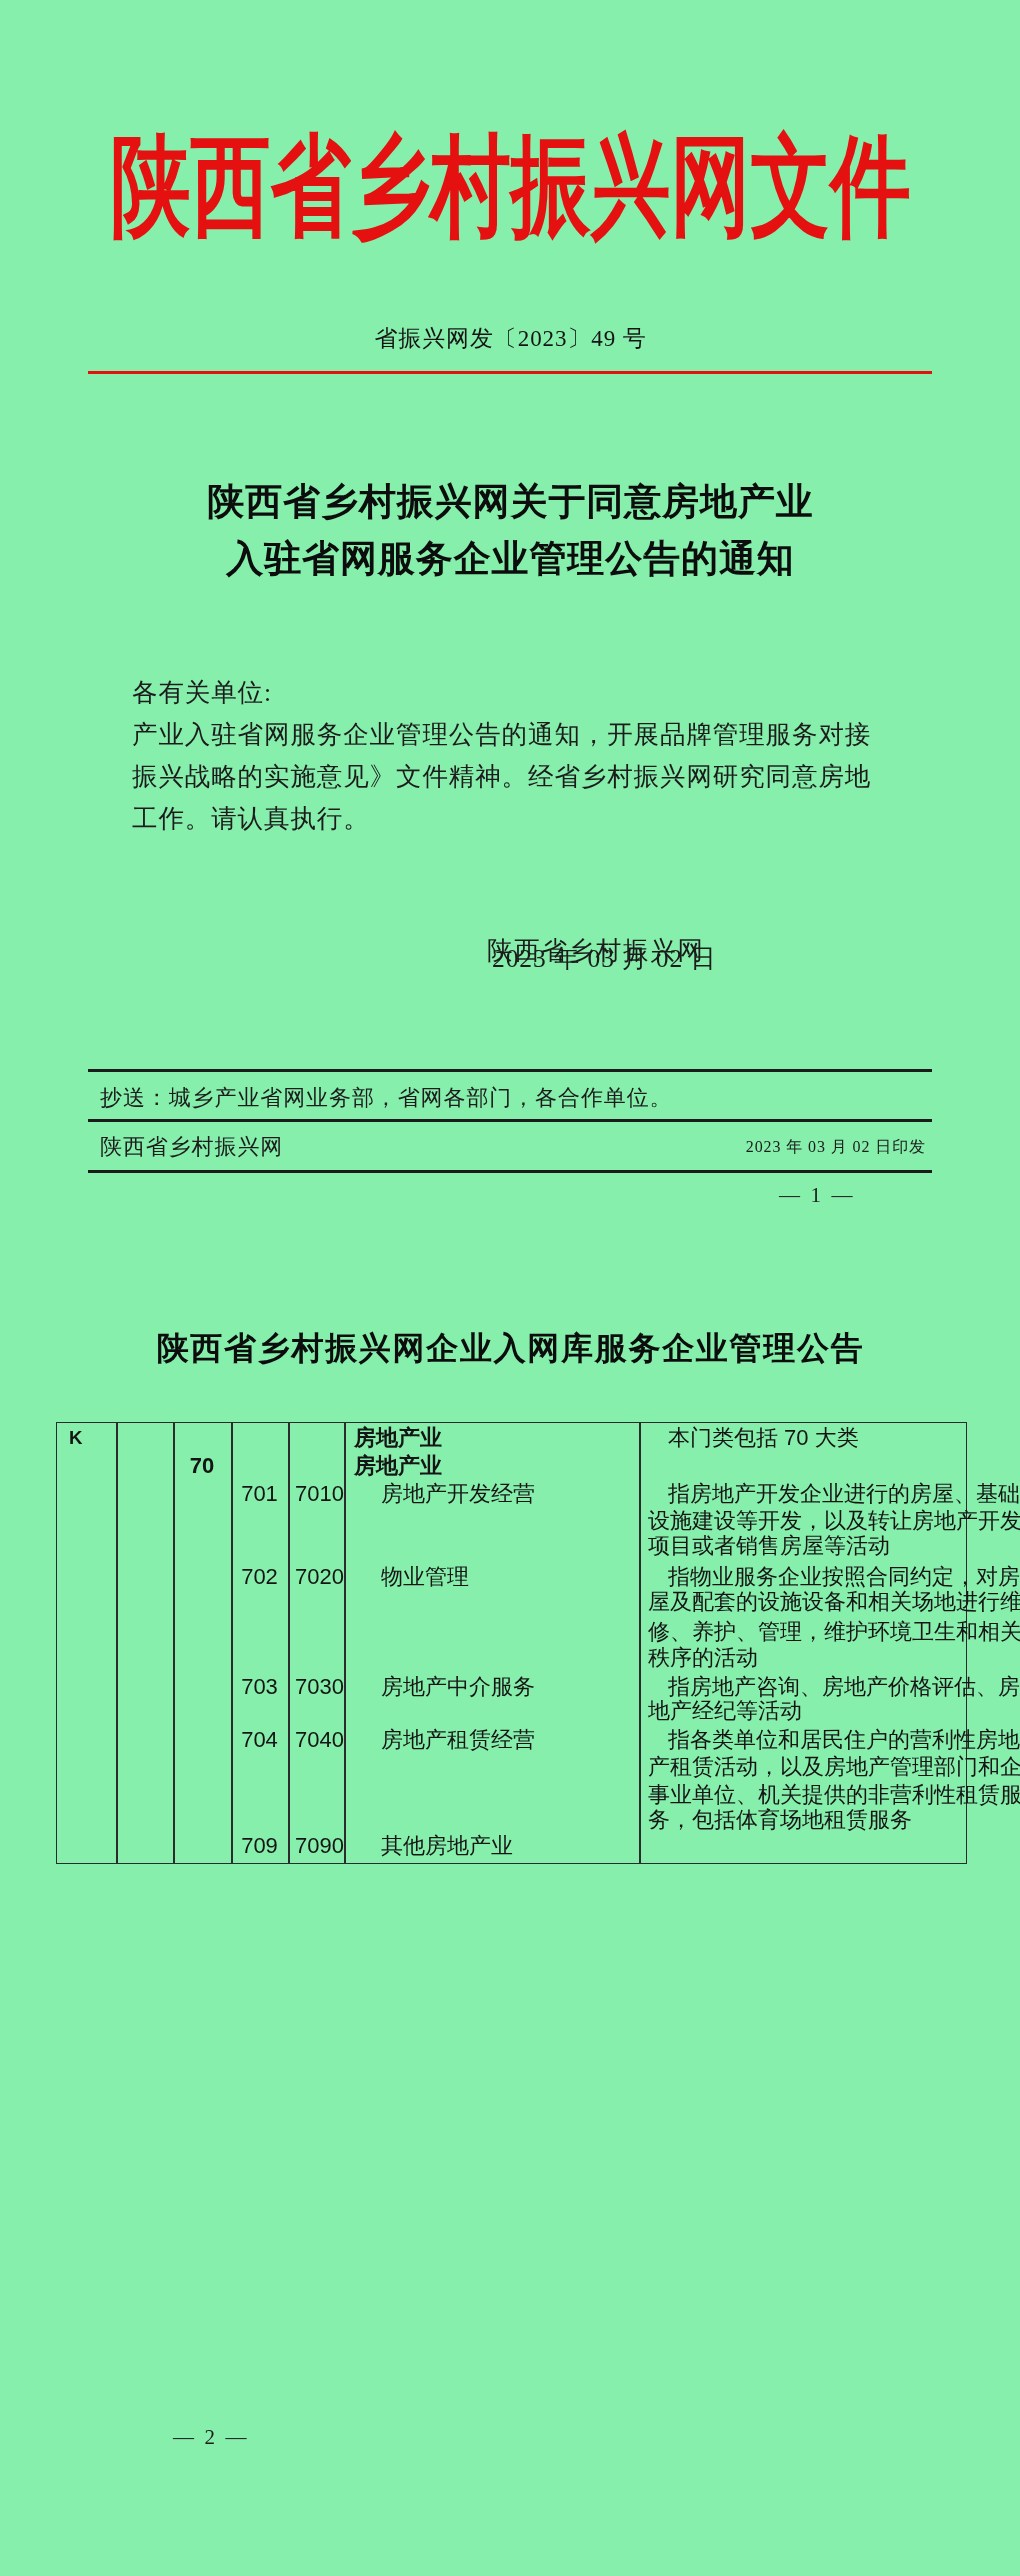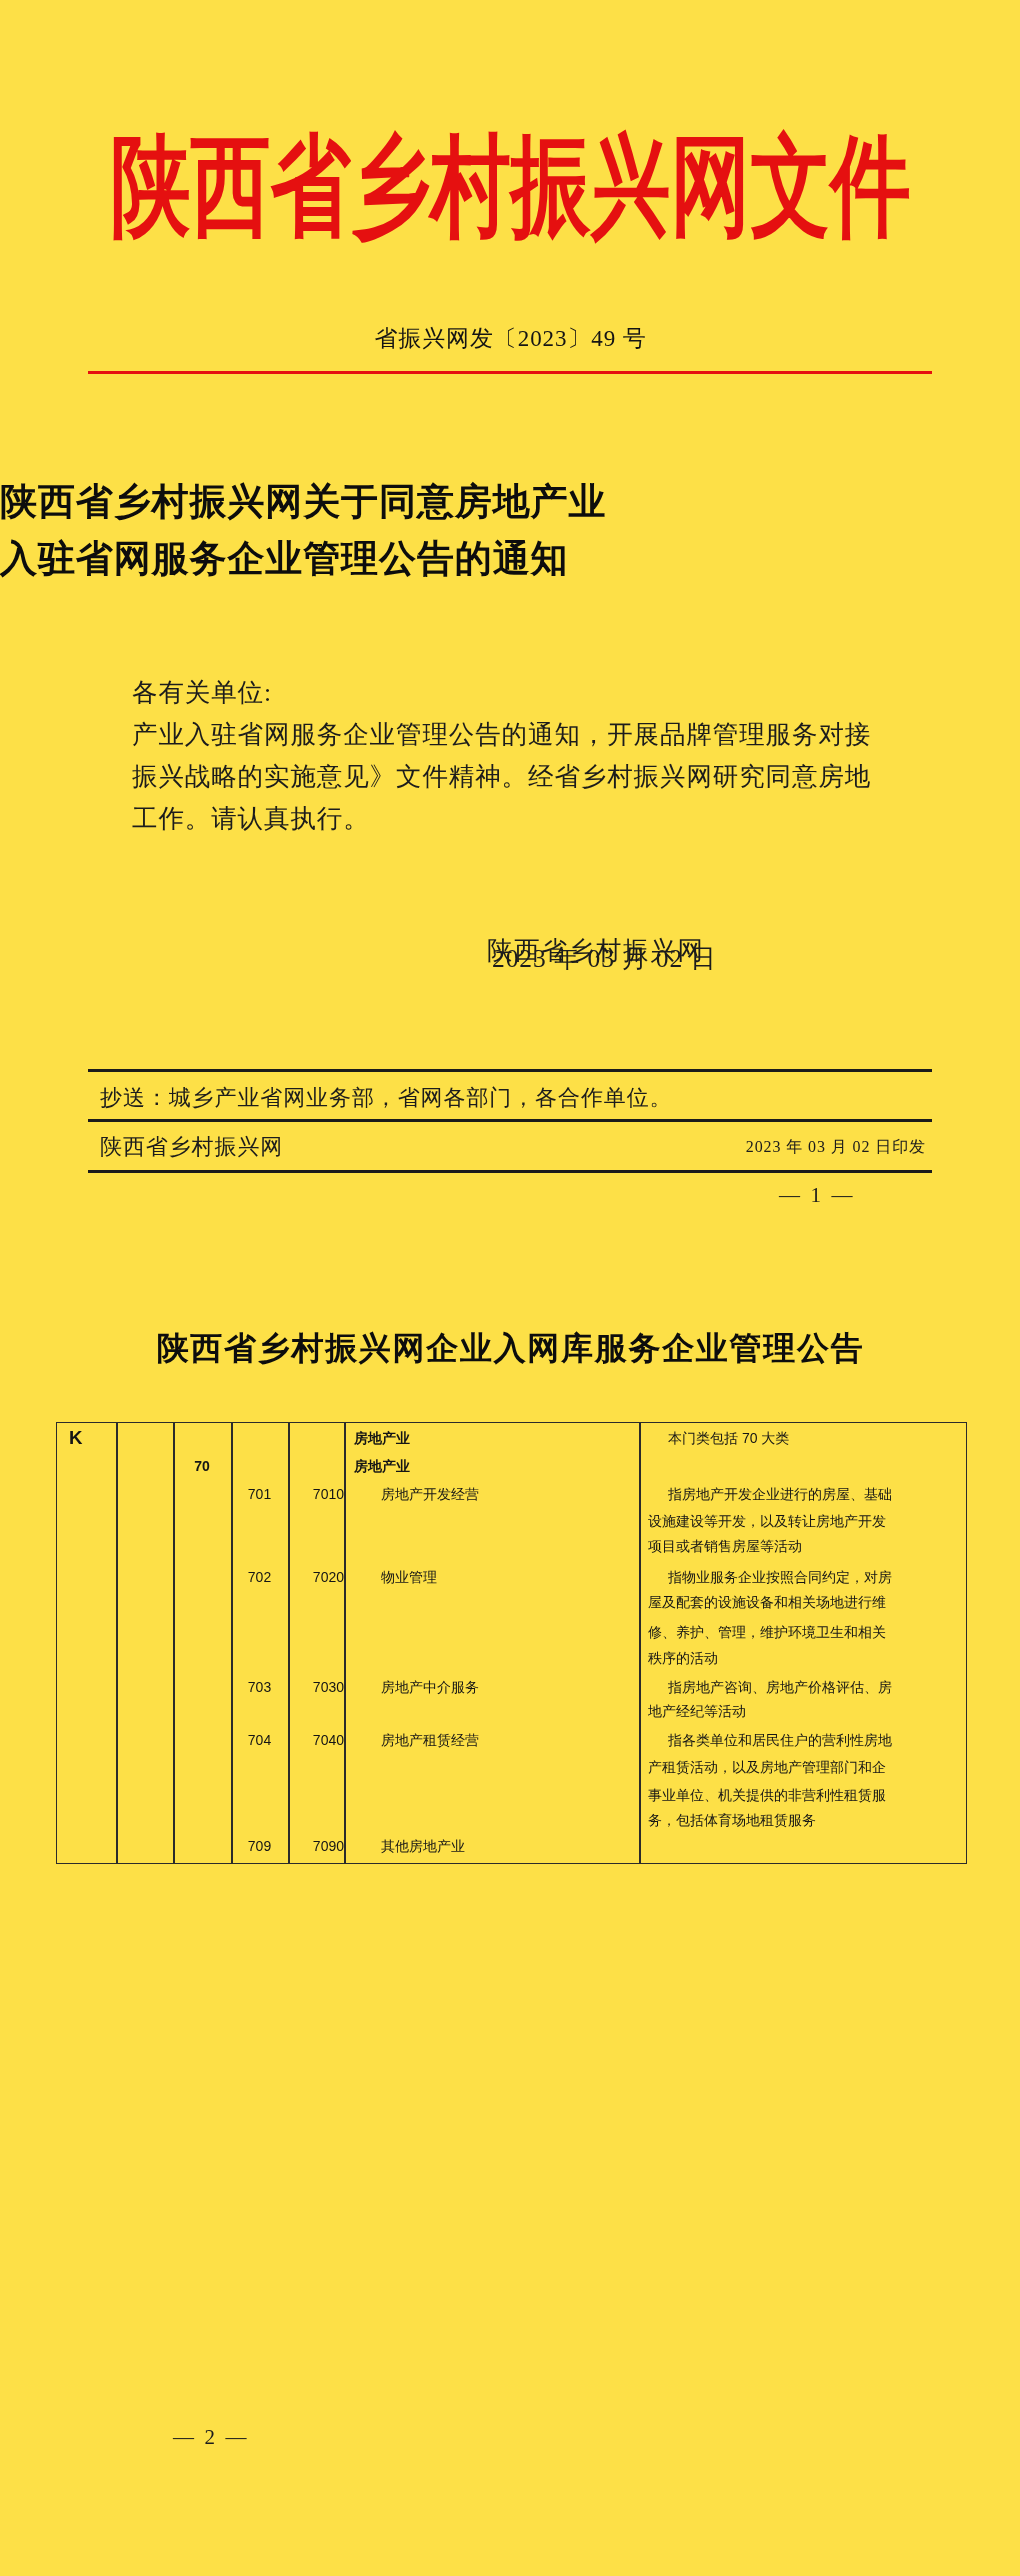--- a/index.html
+++ b/index.html
@@ -1,27 +1,27 @@
 <!DOCTYPE html>
 <html style="font-size:13.6px"><head>
 <meta charset="utf-8">
 <style>
   html,body{margin:0;padding:0;background:#fff;}
-  .page{position:relative;width:1021px;height:2576px;background:#fde047;overflow:hidden;
+  .page{position:relative;width:1021px;height:2576px;background:#86efac;overflow:hidden;
         font-family:"Liberation Serif","DejaVu Serif",serif;color:#1c1c1c;}
 
   
   .masthead{position:absolute;left:0;top:147px;width:1021px;text-align:center;
             font-size:80px;line-height:80px;font-weight:bold;color:#e51010;
             transform:scaleY(1.38);transform-origin:center;white-space:nowrap;letter-spacing:0;}
   .doc-number{position:absolute;left:0;top:325px;width:1021px;text-align:center;
               font-size:23px;line-height:27px;letter-spacing:0.9px;color:#141414;}
   .red-rule{position:absolute;left:88px;top:371px;width:844px;height:3.4px;background:#e51010;}
 
-  .doc-title{position:absolute;left:0;top:473px;width:1021px;text-align:left;
+  .doc-title{position:absolute;left:0;top:473px;width:1021px;text-align:center;
              font-size:37px;line-height:57px;font-weight:bold;letter-spacing:0.9px;color:#0d0d0d;}
 
   .salutation{position:absolute;left:132px;top:678px;font-size:25.5px;line-height:29px;letter-spacing:0.9px;}
   .body-para{position:absolute;left:132px;top:714px;width:766px;font-size:25.5px;line-height:42px;letter-spacing:0.9px;}
   .body-para .indent{padding-left:53px;}
 
   .signer{position:absolute;left:487px;top:936px;font-size:25.5px;line-height:29px;letter-spacing:1.7px;}
   .sign-date{position:absolute;left:492px;top:944px;font-size:25.5px;line-height:29px;letter-spacing:0.9px;}
 
   .hr1{position:absolute;left:88px;top:1069px;width:844px;height:3.4px;background:#1b1b1b;}
@@ -37,21 +37,21 @@
   .ann-title{position:absolute;left:0;top:1329px;width:1021px;text-align:center;
              font-size:32px;line-height:39px;font-weight:bold;letter-spacing:1.7px;color:#0d0d0d;}
 
   .ctable{position:absolute;left:56px;top:1422px;width:911px;height:442px;
           border:1.7px solid #2b2b2b;box-sizing:border-box;
           font-family:"Liberation Sans","DejaVu Sans",sans-serif;color:#151515;}
   .vline{position:absolute;top:0;bottom:0;width:1.7px;background:#2b2b2b;}
   .v1{left:59px;} .v2{left:116px;} .v3{left:174px;} .v4{left:231px;} .v5{left:287px;} .v6{left:582px;}
 
   .trow{position:absolute;left:0;width:100%;height:22px;}
-  .tc{position:absolute;top:0;font-size:14px;line-height:22px;white-space:nowrap;}
+  .tc{position:absolute;top:0;font-size:22px;line-height:22px;white-space:nowrap;}
   .c1{left:12px;font-weight:bold;font-size:18.7px;}
   .c3{left:116px;width:58px;text-align:center;font-weight:bold;}
   .c4{left:174px;width:57px;text-align:center;}
   .c5{left:231px;width:56px;text-align:right;}
   .nm{left:297px;font-weight:bold;}
   .nmr{left:324px;}
   .dsf{left:611px;}
   .dsc{left:591px;}
 
   .pagenum2{position:absolute;left:143px;top:2425px;width:136px;text-align:center;

